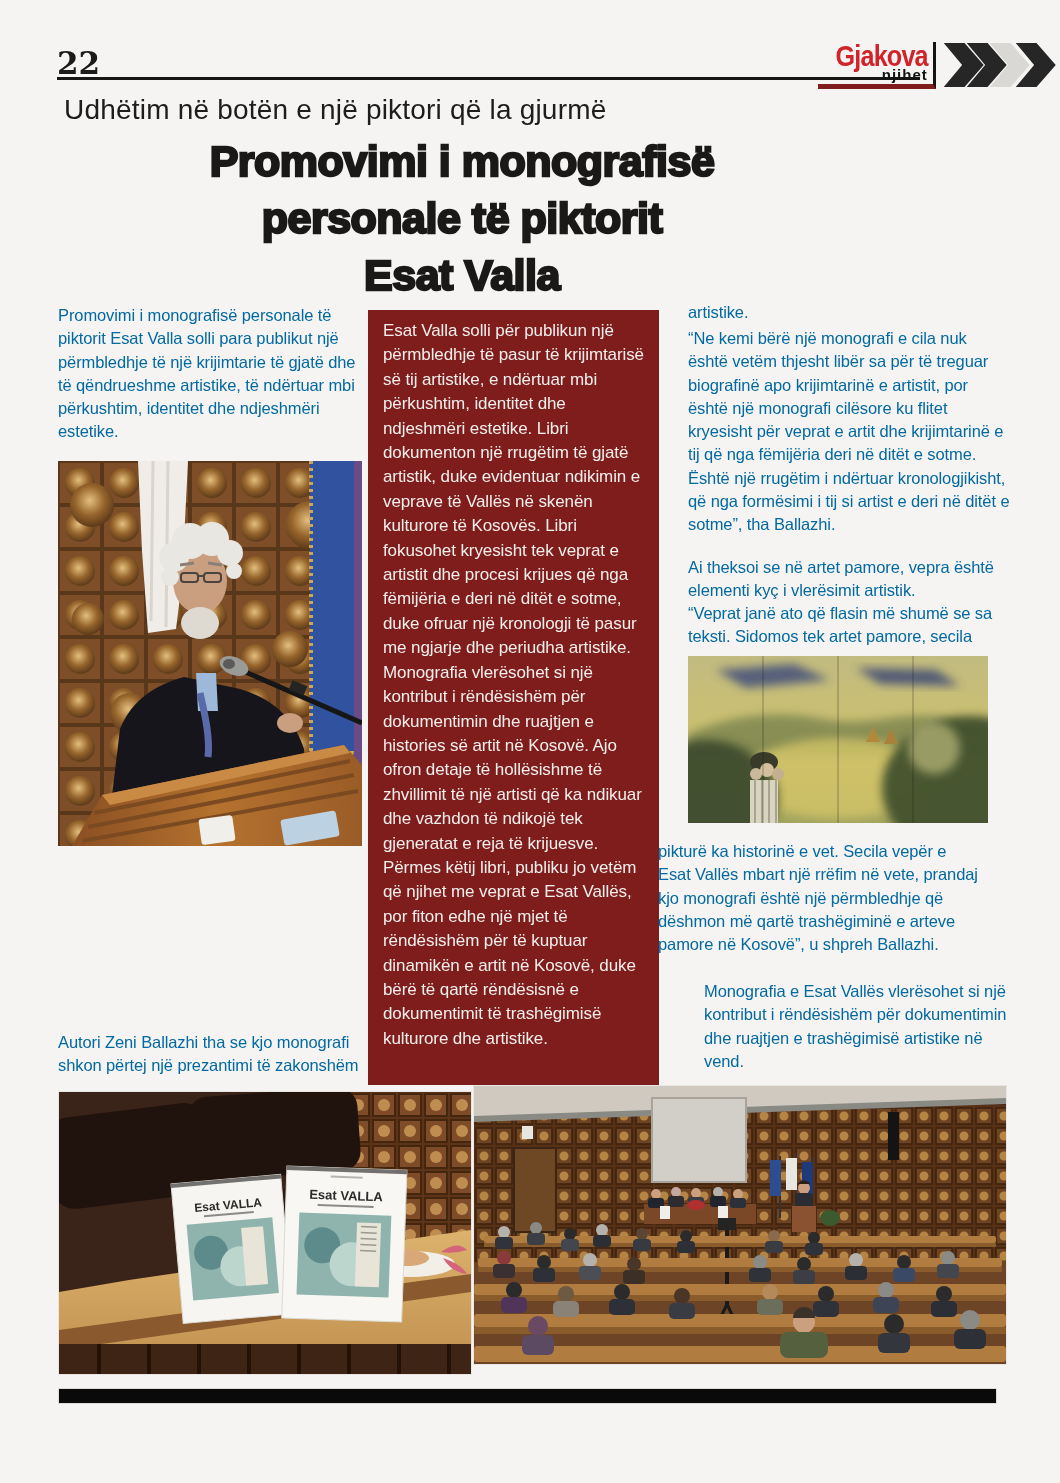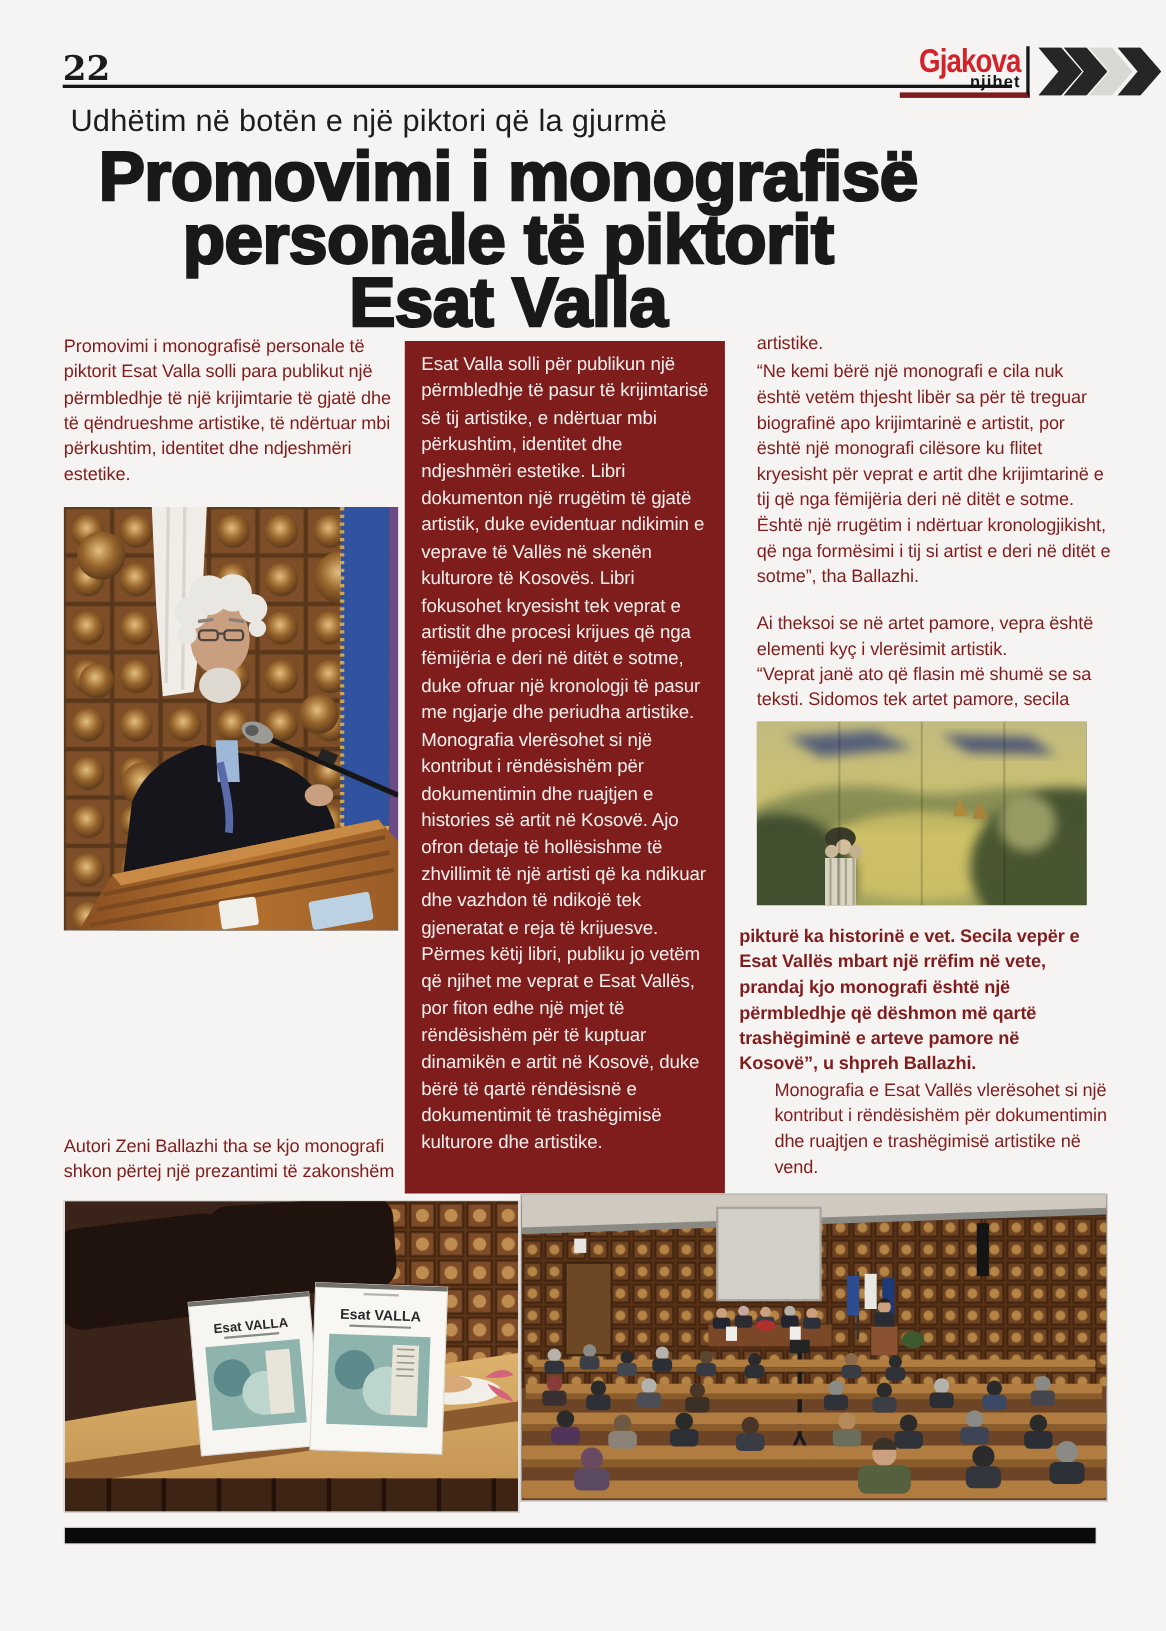--- a/index.html
+++ b/index.html
@@ -15,34 +15,34 @@
   .brand-sub{color:#141414;font-weight:bold;font-size:15px;line-height:13px;letter-spacing:1px;margin-top:-2px;}
   .chevrons{display:flex;align-items:center;margin-left:8px;margin-top:1px;}
   .chev{width:40px;height:44px;clip-path:polygon(0 0,52% 0,100% 50%,52% 100%,0 100%,46% 50%);}
   .chev.c1,.chev.c2{background:#262626;margin-left:-17px;}
   .chev.c1{margin-left:0;}
   .chev.c3{background:#d9d8d5;margin-left:-17px;}
   .chev.c4{background:#262626;margin-left:-14px;}
   
   .kicker{left:64px;top:94px;font-size:28px;color:#1d1d1d;letter-spacing:.2px;}
   .headline{left:0;top:133px;width:924px;text-align:center;font-weight:bold;color:#1b1818;
-            font-size:63px;line-height:57px;letter-spacing:-.5px;-webkit-text-stroke:2.4px #1b1818;}
+            font-size:43px;line-height:57px;letter-spacing:-.5px;-webkit-text-stroke:2.4px #1b1818;}
   
-  .bodytxt{font-size:16.5px;line-height:23.3px;color:#7f1d1d;letter-spacing:-.1px;}
+  .bodytxt{font-size:16.5px;line-height:23.3px;color:#0369a1;letter-spacing:-.1px;}
   .leftp1{left:58px;top:304px;width:305px;}
   .leftp2{left:58px;top:886px;width:305px;}
   .leftp3{left:58px;top:1031px;width:305px;}
   .midbox{left:368px;top:310px;width:291px;height:775px;background:#7f1d1d;box-sizing:border-box;
           padding:9px 13px 0 15px;color:#f1efec;font-size:17px;line-height:24.4px;letter-spacing:-.1px;}
   .rcol{width:322px;}
   .rp1{left:688px;top:301px;}
   .rp2{left:688px;top:327px;}
   .rp3{left:688px;top:556px;}
   .rp4{left:688px;top:602px;}
-  .rp5{left:672px;top:840px;font-weight:bold;}
+  .rp5{left:658px;top:840px;}
   .rp6{left:688px;top:980px;margin-left:16px;}
   
   .photo{overflow:hidden;background:#888;}
   .photo svg{display:block;}
   .photo1{left:58px;top:461px;width:304px;height:385px;}
   .painting{left:688px;top:656px;width:300px;height:167px;}
   .photo3{left:58px;top:1091px;width:412px;height:282px;border:1px solid #e8e6e2;}
   .photo4{left:473px;top:1085px;width:532px;height:278px;border:1px solid #e8e6e2;}
   .footer-bar{left:59px;top:1389px;width:937px;height:14px;background:#0a0a0a;box-shadow:0 0 0 1px #dddcd8;}
 </style>

